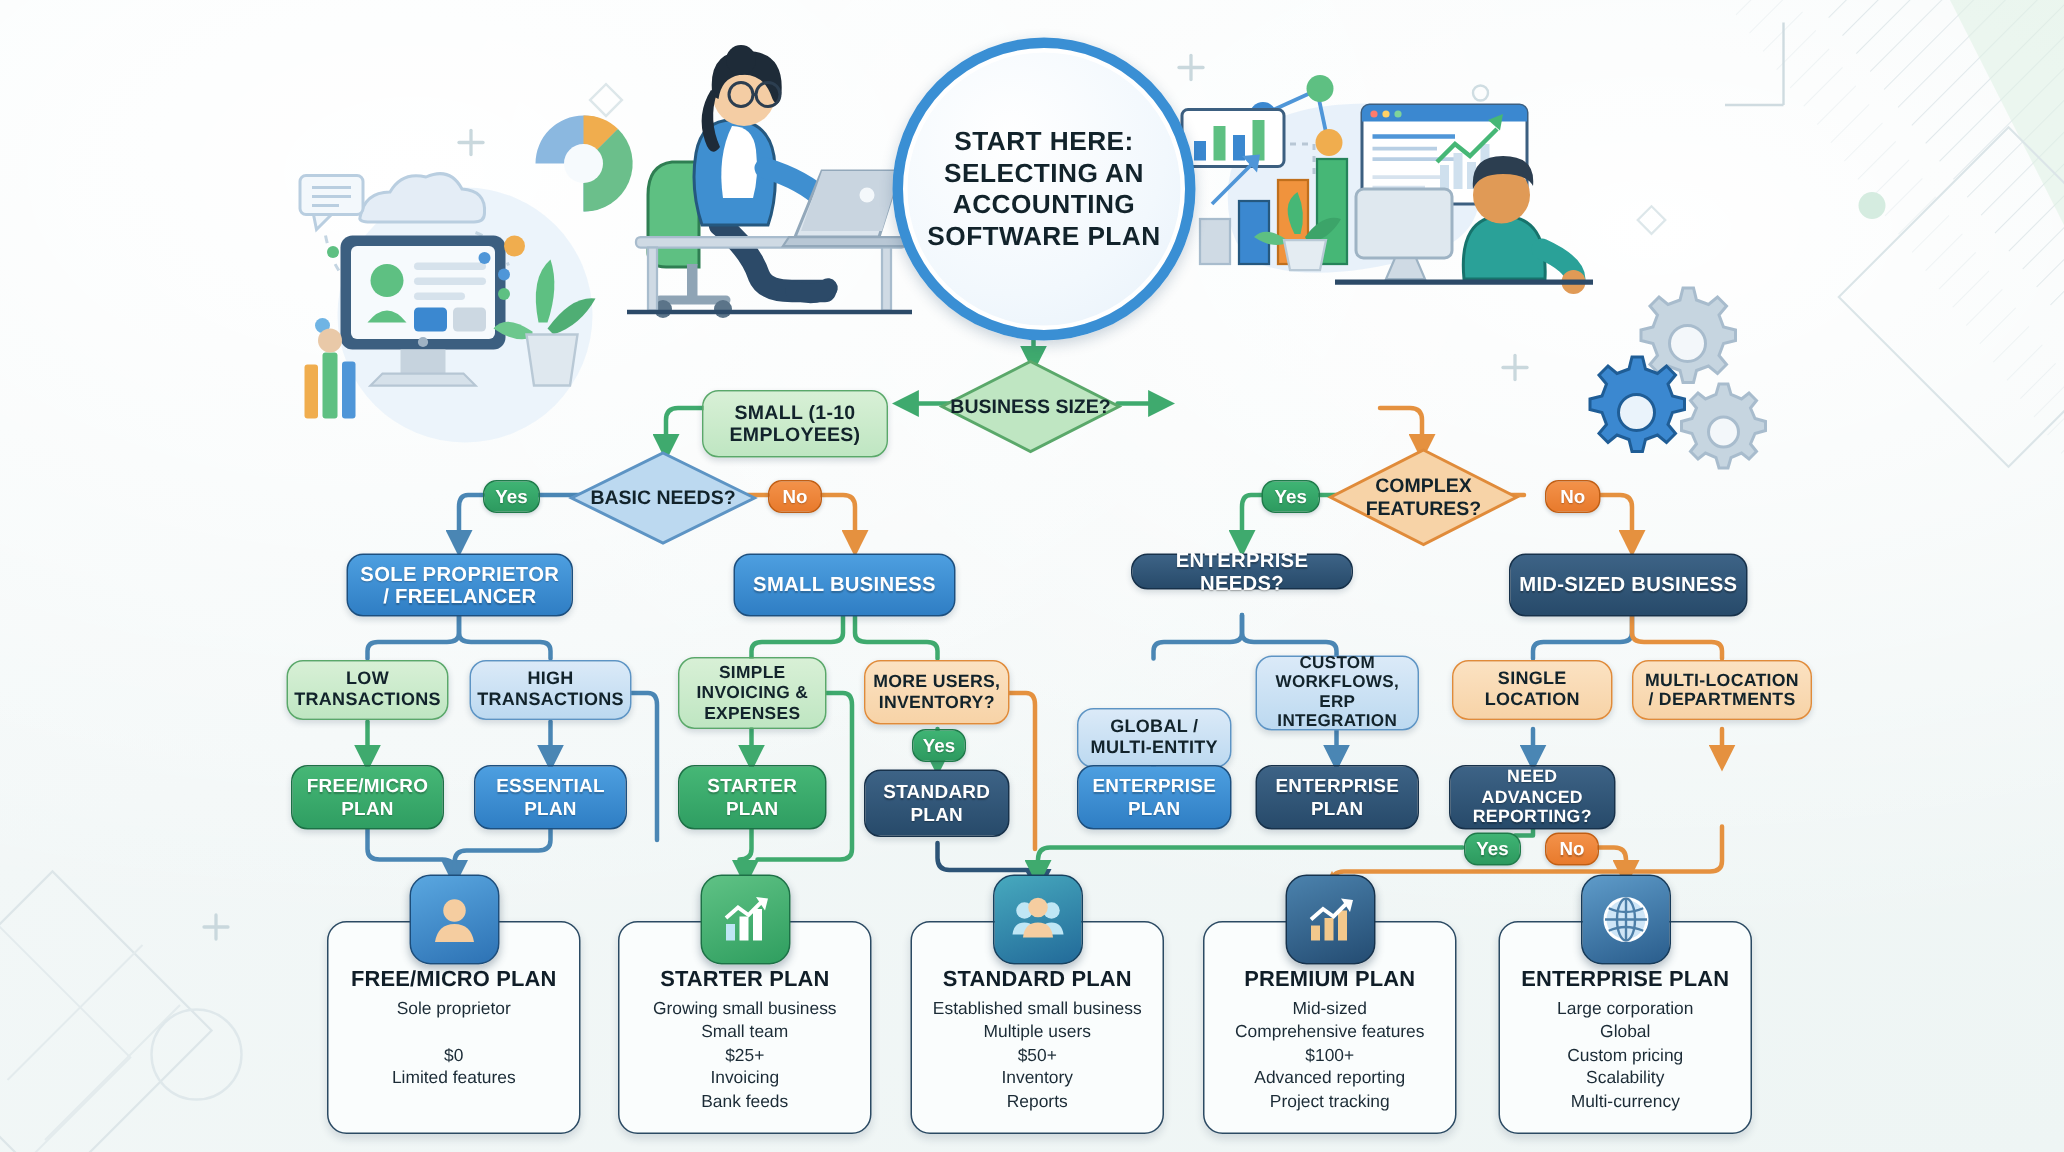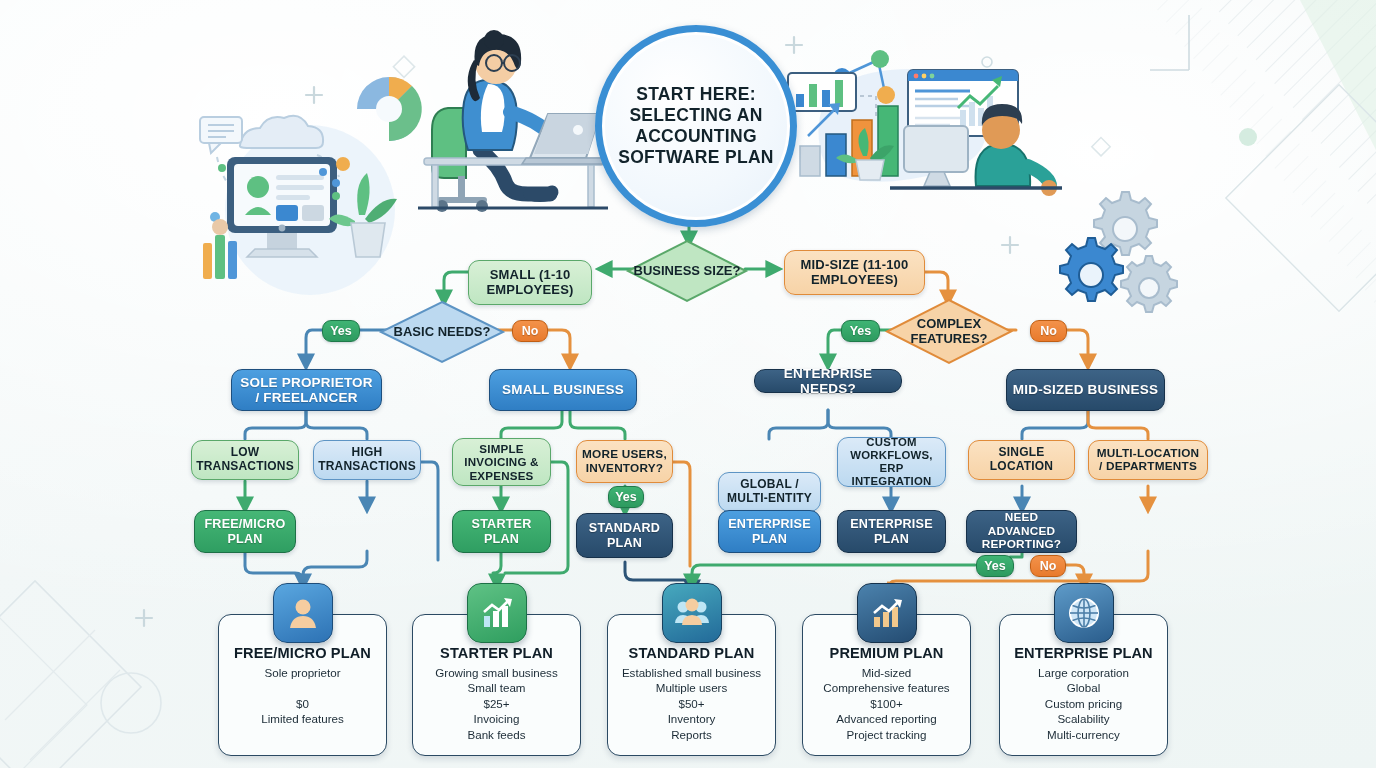--- a/index.html
+++ b/index.html
@@ -398,23 +398,20 @@
     </g>
   </svg>
 
   <div id="start-circle">
     <div class="txt">START HERE: SELECTING AN ACCOUNTING SOFTWARE PLAN</div>
   </div>
 
   <div class="node n-greenpale" style="left:468px;top:260px;width:124px;height:45px;font-size:13px;">
     <span>SMALL (1-10 EMPLOYEES)</span>
   </div>
-  <div class="node n-orangepale" style="left:784px;top:250px;width:141px;height:45px;font-size:13px;">
-    <span>MID-SIZE (11-100 EMPLOYEES)</span>
-  </div>
 
   <div class="diamond" style="left:627px;top:240px;width:120px;height:62px;font-size:13px;">
     <svg class="dshape" viewBox="0 0 120 62">
       <polygon points="60,1 119,31 60,61 1,31" fill="#bfe6c2" stroke="#5aa86a" stroke-width="2"></polygon>
     </svg>
     <div class="dlabel">BUSINESS SIZE?</div>
   </div>
 
   <div class="diamond" style="left:380px;top:301px;width:124px;height:62px;font-size:13px;">
     <svg class="dshape" viewBox="0 0 124 62">
@@ -497,20 +494,23 @@
     </div>
 
   <div class="node n-orangepale" style="left:1088px;top:440px;width:120px;height:40px;font-size:11.8px;">
     <span>MULTI-LOCATION / DEPARTMENTS</span>
     </div>
 
   <div class="node n-green" style="left:194px;top:510px;width:102px;height:43px;font-size:12.6px;">
     <span>FREE/MICRO PLAN</span>
     </div>
 
+  <div class="node n-blue" style="left:316px;top:510px;width:102px;height:43px;font-size:12.6px;">
+    <span>ESSENTIAL PLAN</span>
+    </div>
 
   <div class="node n-green" style="left:452px;top:510px;width:99px;height:43px;font-size:12.6px;">
     <span>STARTER PLAN</span>
     </div>
 
   <div class="node n-navy" style="left:576px;top:513px;width:97px;height:45px;font-size:12.6px;">
     <span>STANDARD PLAN</span>
     </div>
 
   <div class="node n-blue" style="left:718px;top:510px;width:103px;height:43px;font-size:12.6px;">

